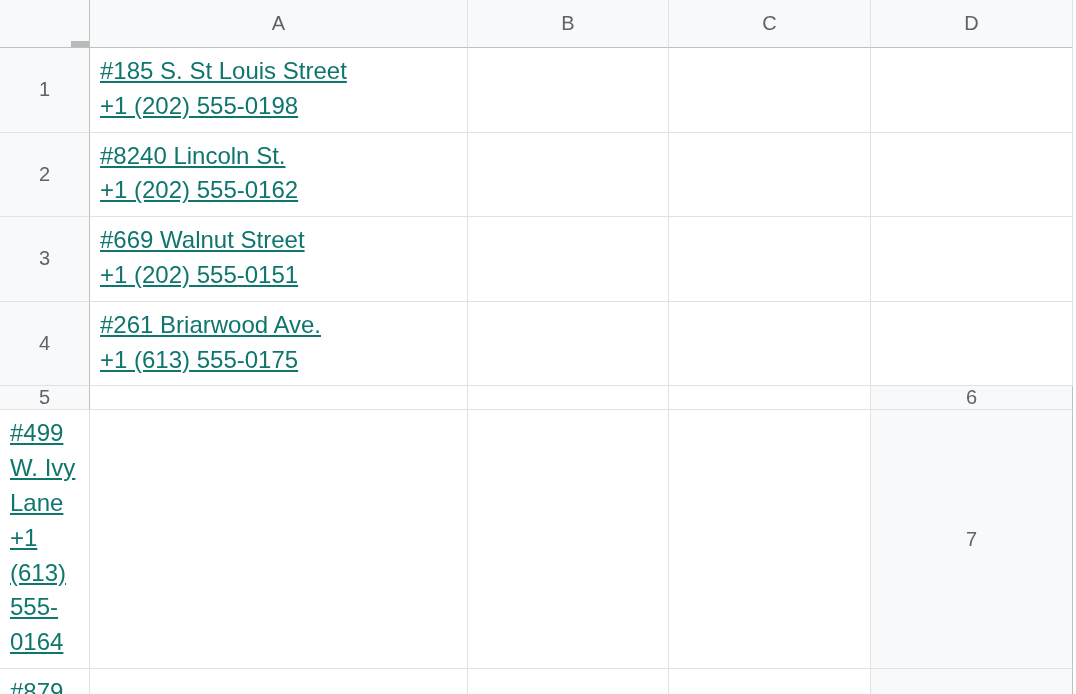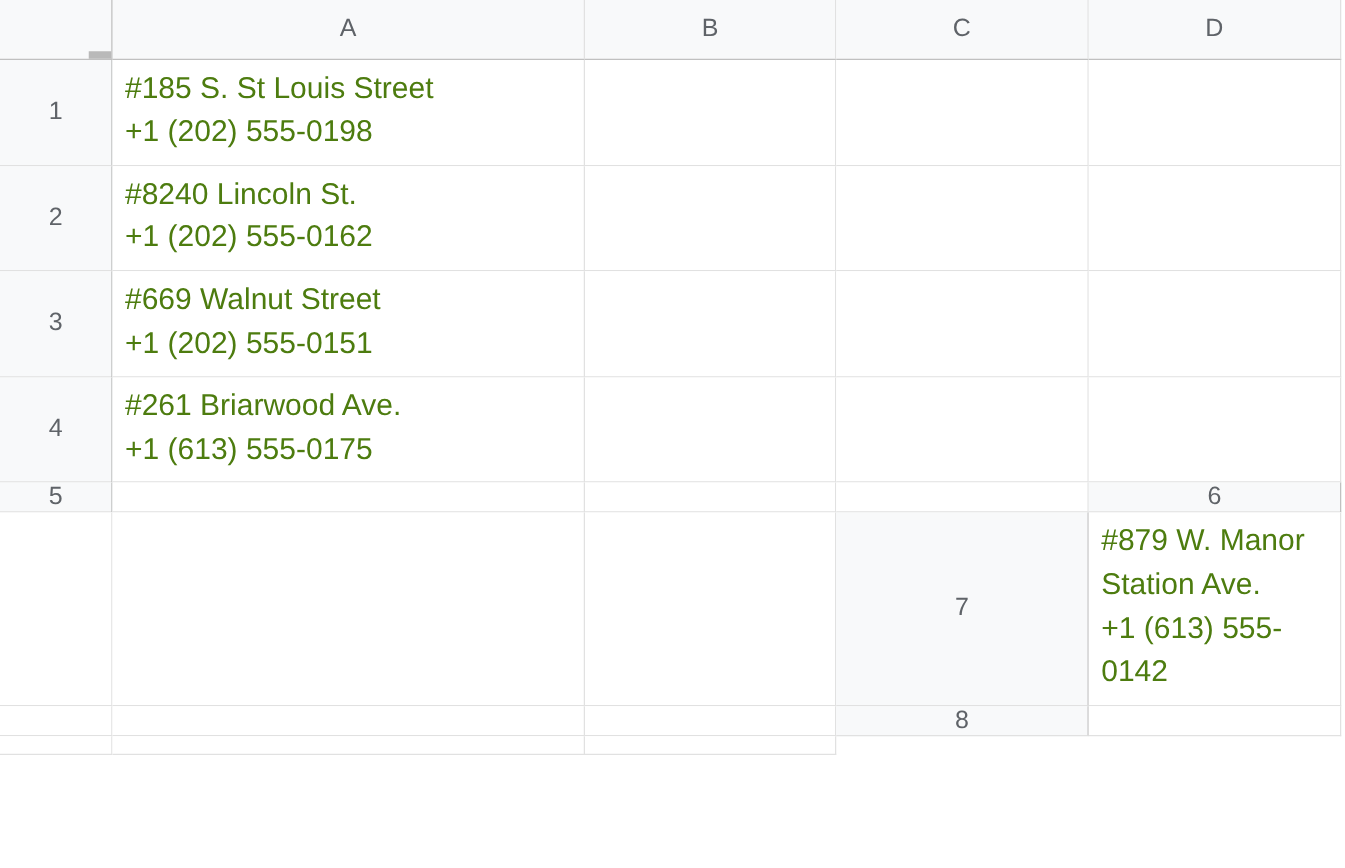--- a/index.html
+++ b/index.html
@@ -47,26 +47,27 @@
     align-items: center;
     justify-content: center;
     color: #5f6368;
     font-size: 20px;
   }
   .cell {
     background: #fff;
     border-right: 1px solid #e1e1e1;
     border-bottom: 1px solid #e1e1e1;
     padding: 6px 10px 8px 10px;
-    color: #4d7c0f;
+    color: #0f766e;
     font-size: 24px;
     line-height: 1.45;
     white-space: pre-line;
     display: flex;
     align-items: center;
+    text-decoration: underline;
   }
 </style>
 </head>
 <body>
 
 <div class="spreadsheet">
   <div class="corner"></div>
   <div class="col-header">A</div>
   <div class="col-header">B</div>
   <div class="col-header">C</div>
@@ -93,20 +94,22 @@
     <div class="cell data-row">#261 Briarwood Ave.
 +1 (613) 555-0175</div>
     <div class="cell data-row"></div>
     <div class="cell data-row"></div>
     <div class="cell data-row"></div>
     <div class="row-header data-row">5</div>
     <div class="cell data-row"></div>
     <div class="cell data-row"></div>
     <div class="cell data-row"></div>
     <div class="row-header data-row">6</div>
+    <div class="cell data-row">#499 W. Ivy Lane
++1 (613) 555-0164</div>
     <div class="cell data-row"></div>
     <div class="cell data-row"></div>
     <div class="cell data-row"></div>
     <div class="row-header data-row">7</div>
     <div class="cell data-row">#879 W. Manor Station Ave.
 +1 (613) 555-0142</div>
     <div class="cell data-row"></div>
     <div class="cell data-row"></div>
     <div class="cell data-row"></div>
     <div class="row-header empty-row">8</div>

